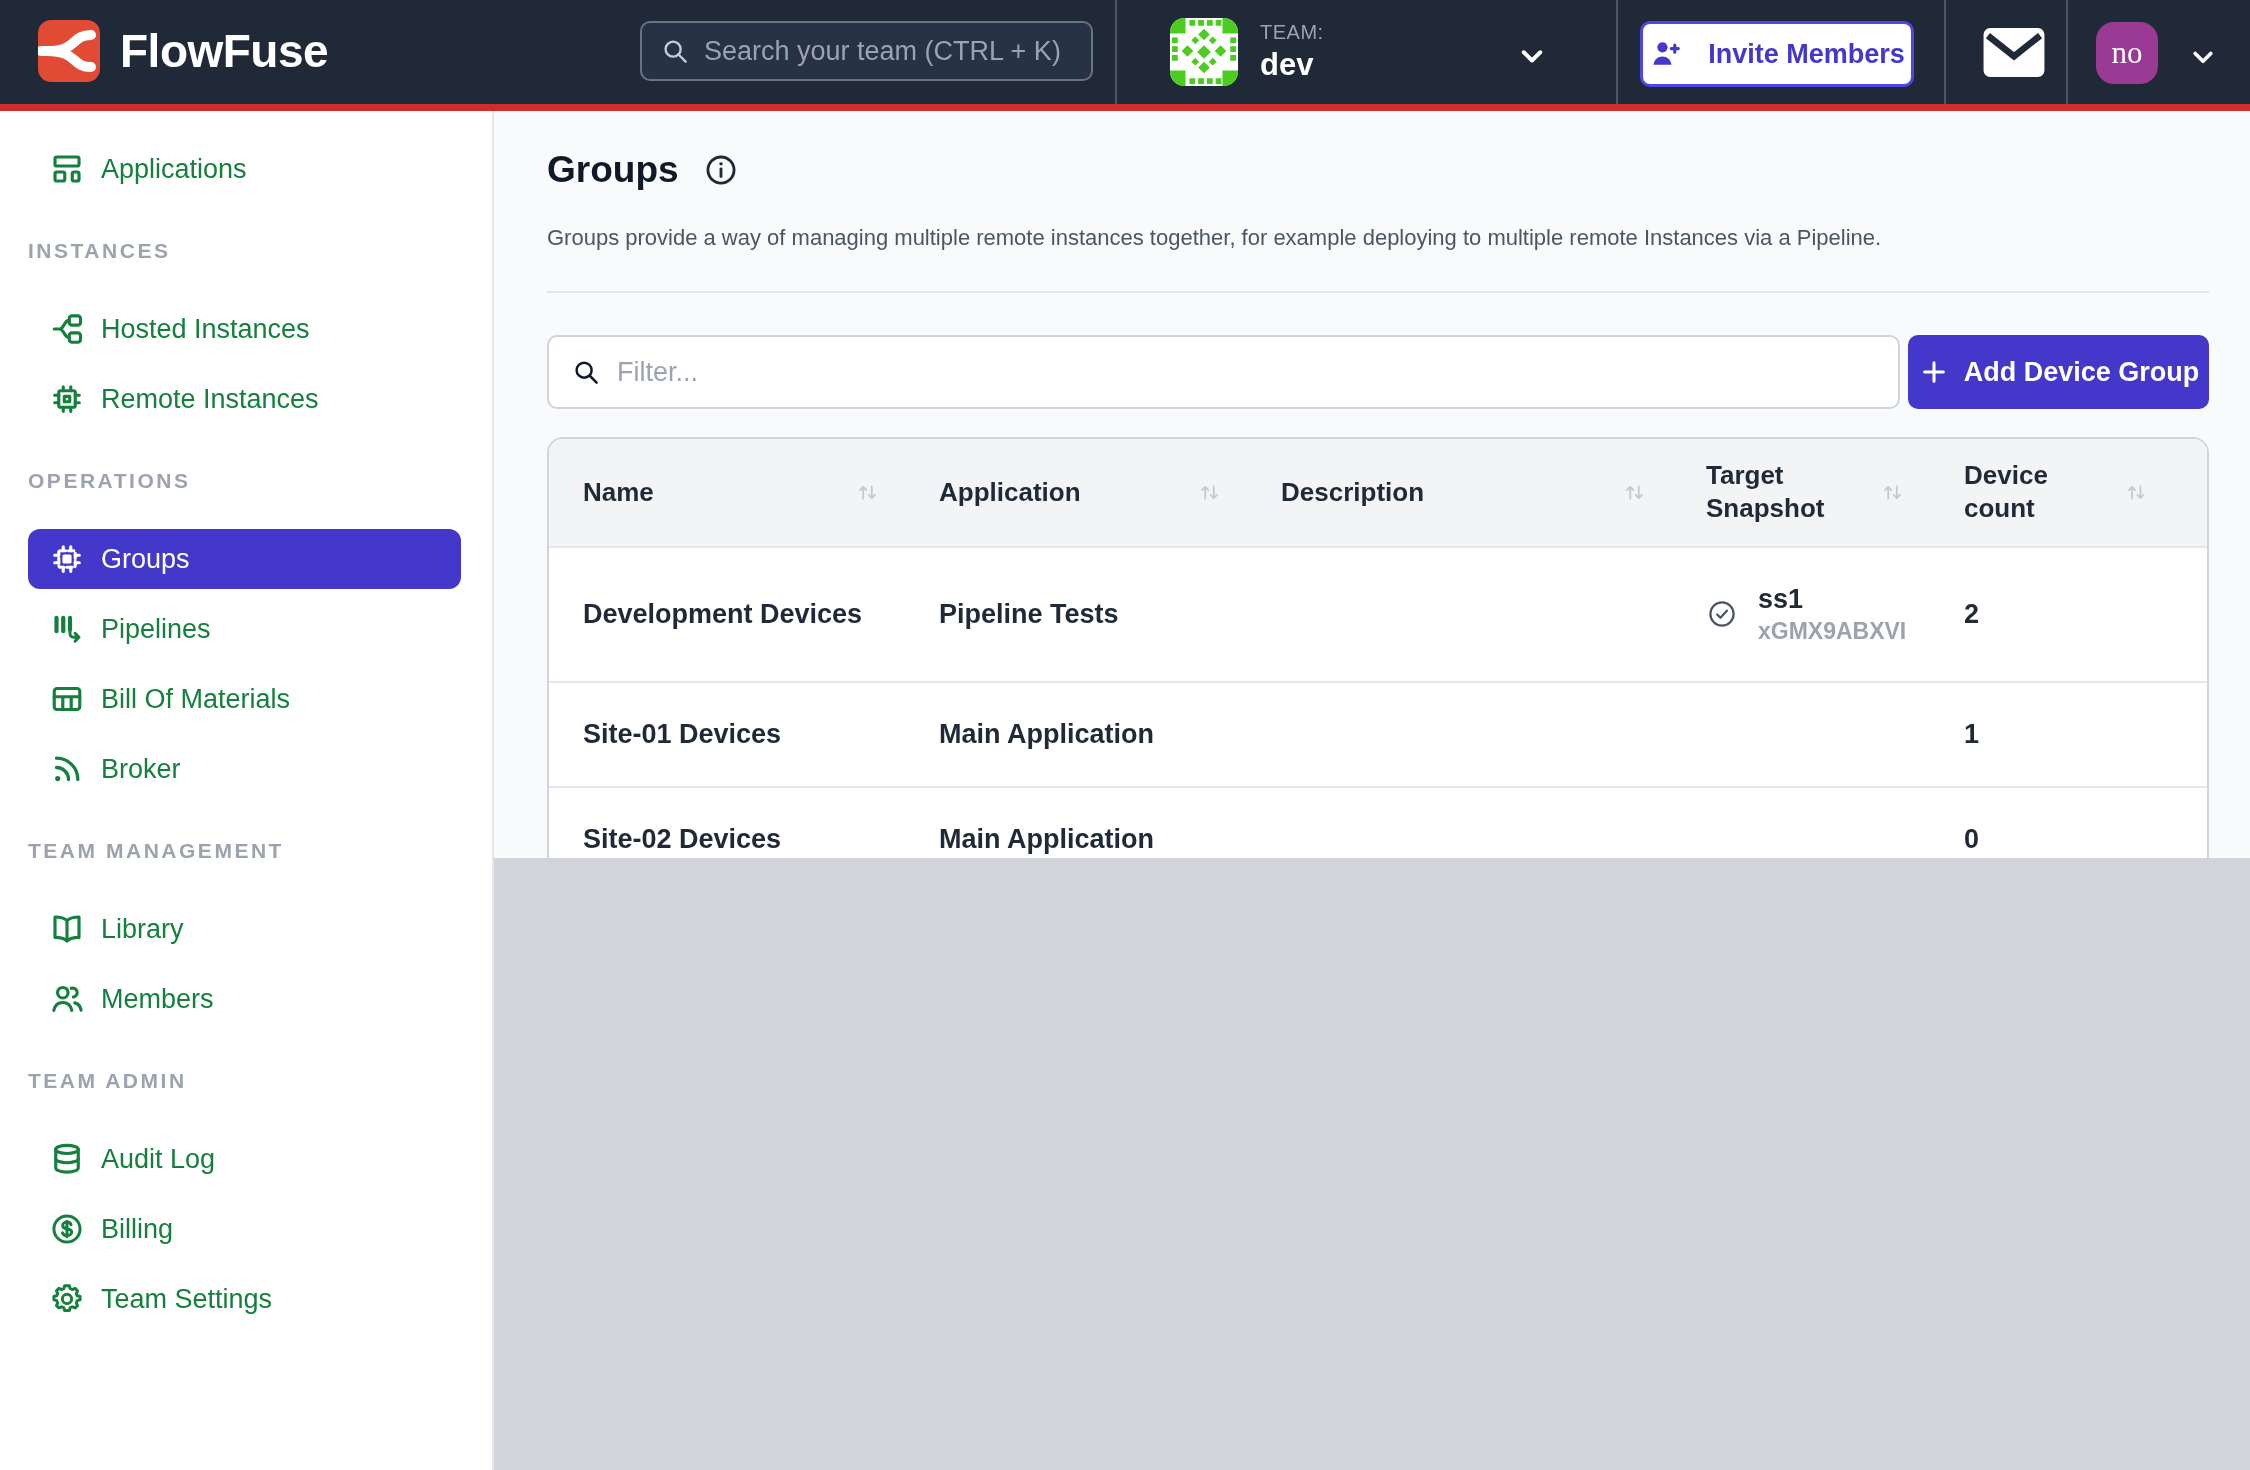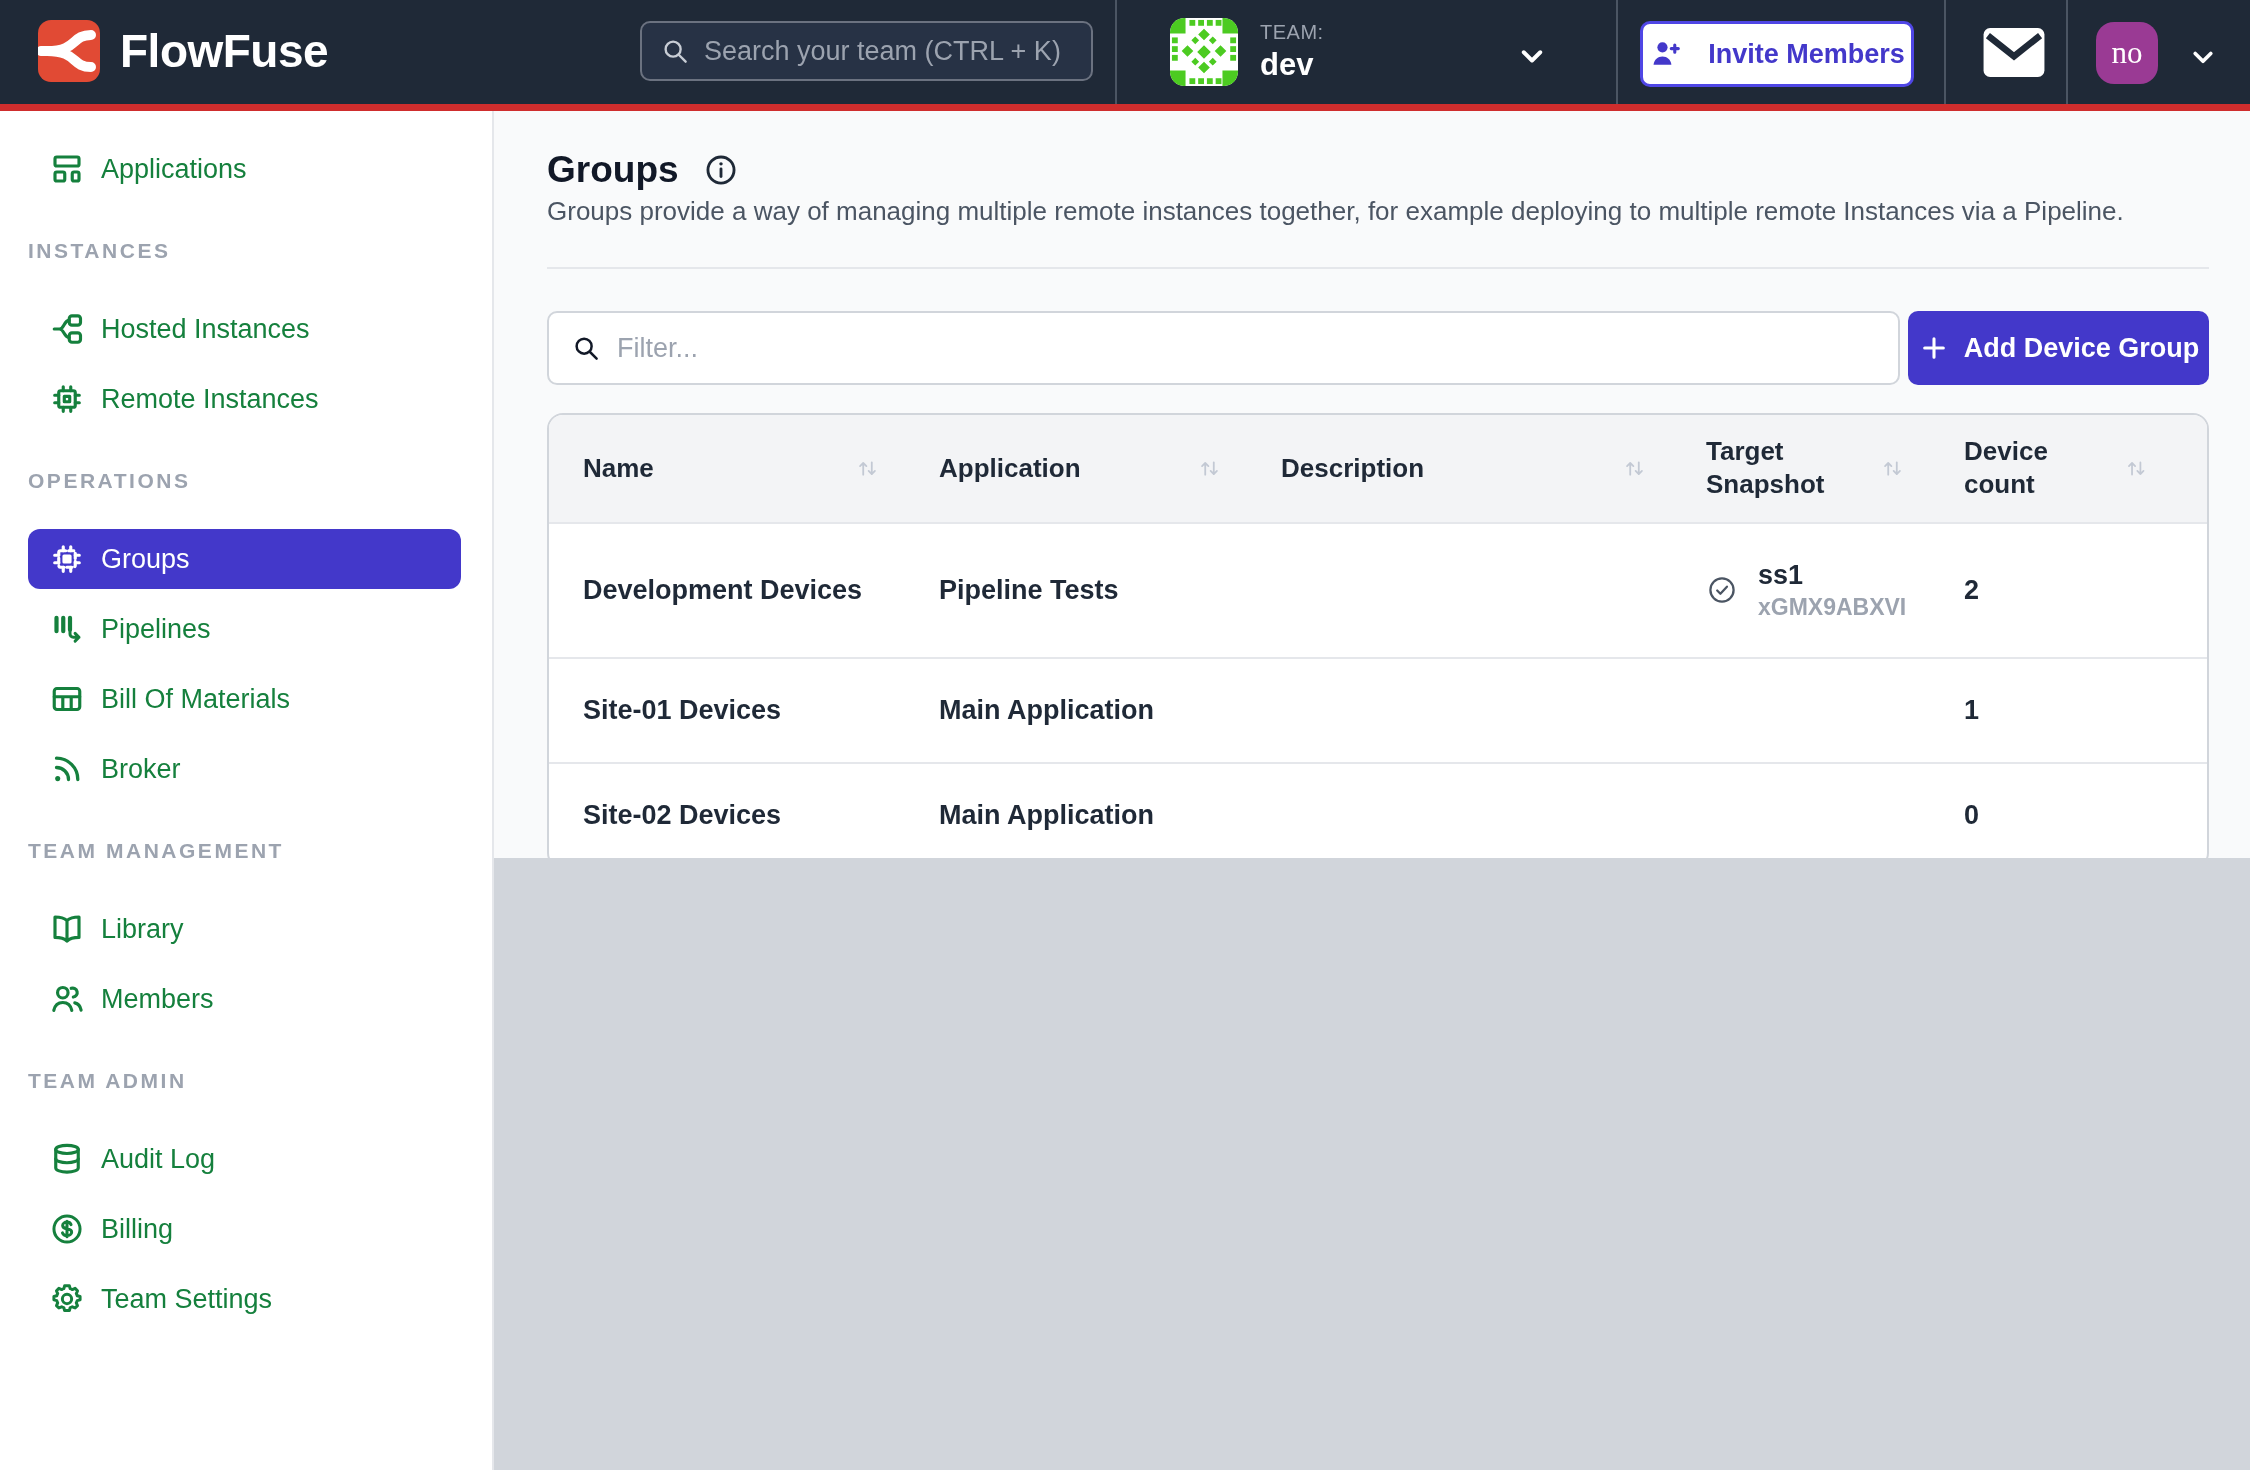--- a/index.html
+++ b/index.html
@@ -33,21 +33,21 @@
   .side-item svg { flex-shrink: 0; }
   .side-item.active { background: #4338CA; color: #ffffff; }
   .side-header { margin: 40px 0 36px 28px; font-size: 21px; font-weight: 600; letter-spacing: 0.12em; color: #9CA3AF; }
 
   .main-col { flex: 1; display: flex; flex-direction: column; }
   .content-top { height: 747px; background: #F9FAFB; padding: 38px 41px 0 53px; }
   .content-bottom { flex: 1; background: #D1D5DB; }
 
   .title-row { display: flex; align-items: center; gap: 24px; }
   .page-title { font-size: 37px; font-weight: 700; color: #111827; }
-  .page-desc { margin-top: 5px; font-size: 26px; color: #4B5563; }
+  .page-desc { margin-top: 34px; font-size: 22px; color: #4B5563; }
   .desc-divider { margin-top: 40px; height: 2px; background: #E5E7EB; }
 
   .filter-row { margin-top: 42px; display: flex; gap: 8px; }
   .filter-box { flex: 1; height: 74px; background: #ffffff; border: 2px solid #D1D5DB; border-radius: 10px; display: flex; align-items: center; padding: 0 22px; gap: 16px; }
   .filter-box input { flex: 1; border: none; outline: none; font-size: 27px; color: #1F2937; font-family: inherit; background: transparent; }
   .filter-box input::placeholder { color: #9CA3AF; }
   .add-btn { width: 301px; height: 74px; background: #4338CA; color: #ffffff; border: none; border-radius: 10px; font-size: 27px; font-weight: 600; display: flex; align-items: center; justify-content: center; gap: 14px; cursor: pointer; font-family: inherit; }
 
   .table-card { margin-top: 28px; background: #ffffff; border: 2px solid #D1D5DB; border-radius: 16px; overflow: hidden; }
   table { width: 100%; border-collapse: collapse; table-layout: fixed; }

